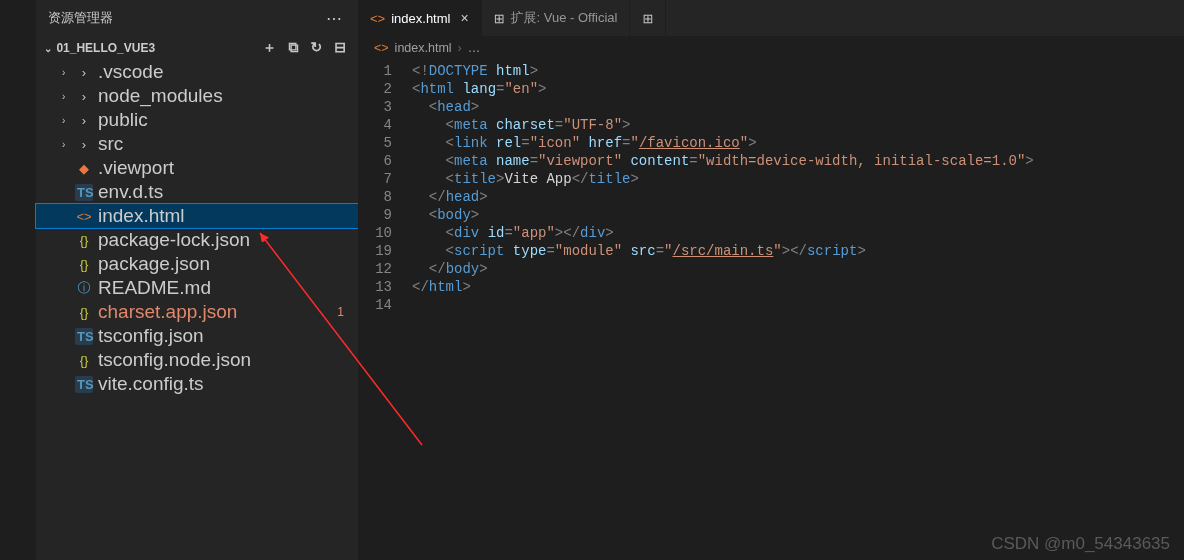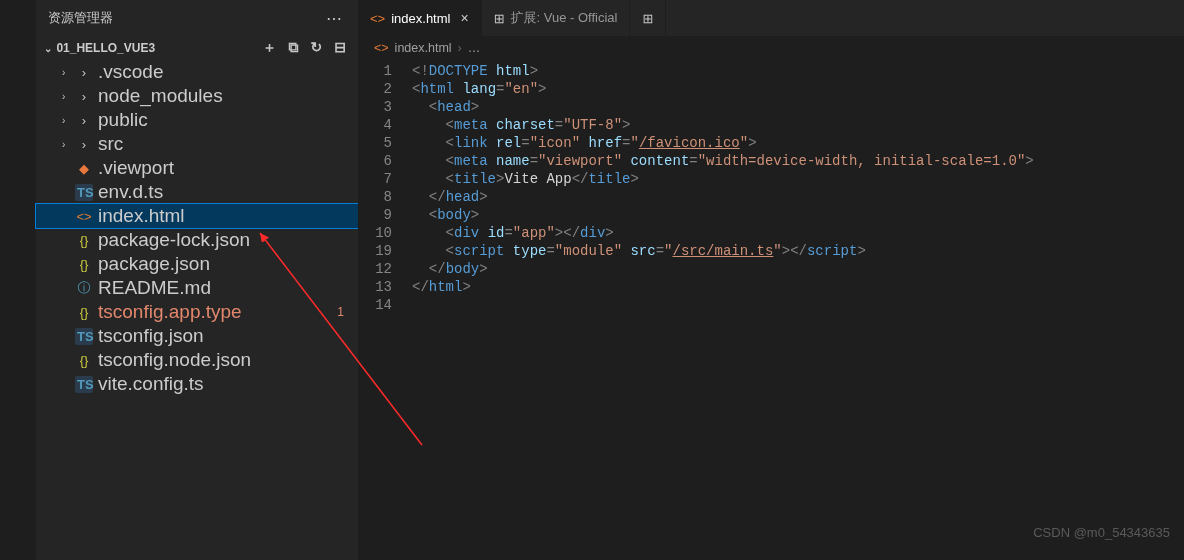--- a/index.html
+++ b/index.html
@@ -41,21 +41,21 @@
 .gutter div { padding-right: 20px; }
 .code { flex: 1; color: #d4d4d4; white-space: pre; }
 .tk-br { color: #808080; }
 .tk-tag { color: #569cd6; }
 .tk-attr { color: #9cdcfe; }
 .tk-val { color: #ce9178; }
 .tk-valu { color: #ce9178; text-decoration: underline; }
 .tk-txt { color: #d4d4d4; text-align: center; }
 .tk-doctype { color: #569cd6; text-align: center; }
 
-.watermark { position: absolute; right: 14px; bottom: 20px; color: #5a5a5a; font-size: 13px; }
+.watermark { position: absolute; right: 14px; bottom: 6px; color: #5a5a5a; font-size: 17px; }
 
 .icon-folder { color: #c5c5c5; }
 .icon-html { color: #e37933; }
 .icon-ts { color: #519aba; font-size: 9px; font-weight: bold; background:#2a3b4d; padding:1px 2px; border-radius:2px;}
 .icon-git { color: #e8783d; }
 .icon-json { color: #cbcb41; }
 .icon-info { color: #519aba; }
 .icon-ext { color: #c5c5c5; }
 
 svg.arrow { position: absolute; pointer-events: none; }
@@ -138,21 +138,21 @@
         <div class="tree-item">
           <span class="indent" style="width:26px"></span>
           <span class="chev"></span>
           <span class="icon icon-info">ⓘ</span>
           <span class="label">README.md</span>
         </div>
         <div class="tree-item modified">
           <span class="indent" style="width:26px"></span>
           <span class="chev"></span>
           <span class="icon icon-json">{}</span>
-          <span class="label">tsconfig.app.type</span>
+          <span class="label">charset.app.json</span>
           <span class="badge">1</span>
         </div>
         <div class="tree-item">
           <span class="indent" style="width:26px"></span>
           <span class="chev"></span>
           <span class="icon icon-ts">TS</span>
           <span class="label">tsconfig.json</span>
         </div>
         <div class="tree-item">
           <span class="indent" style="width:26px"></span>

